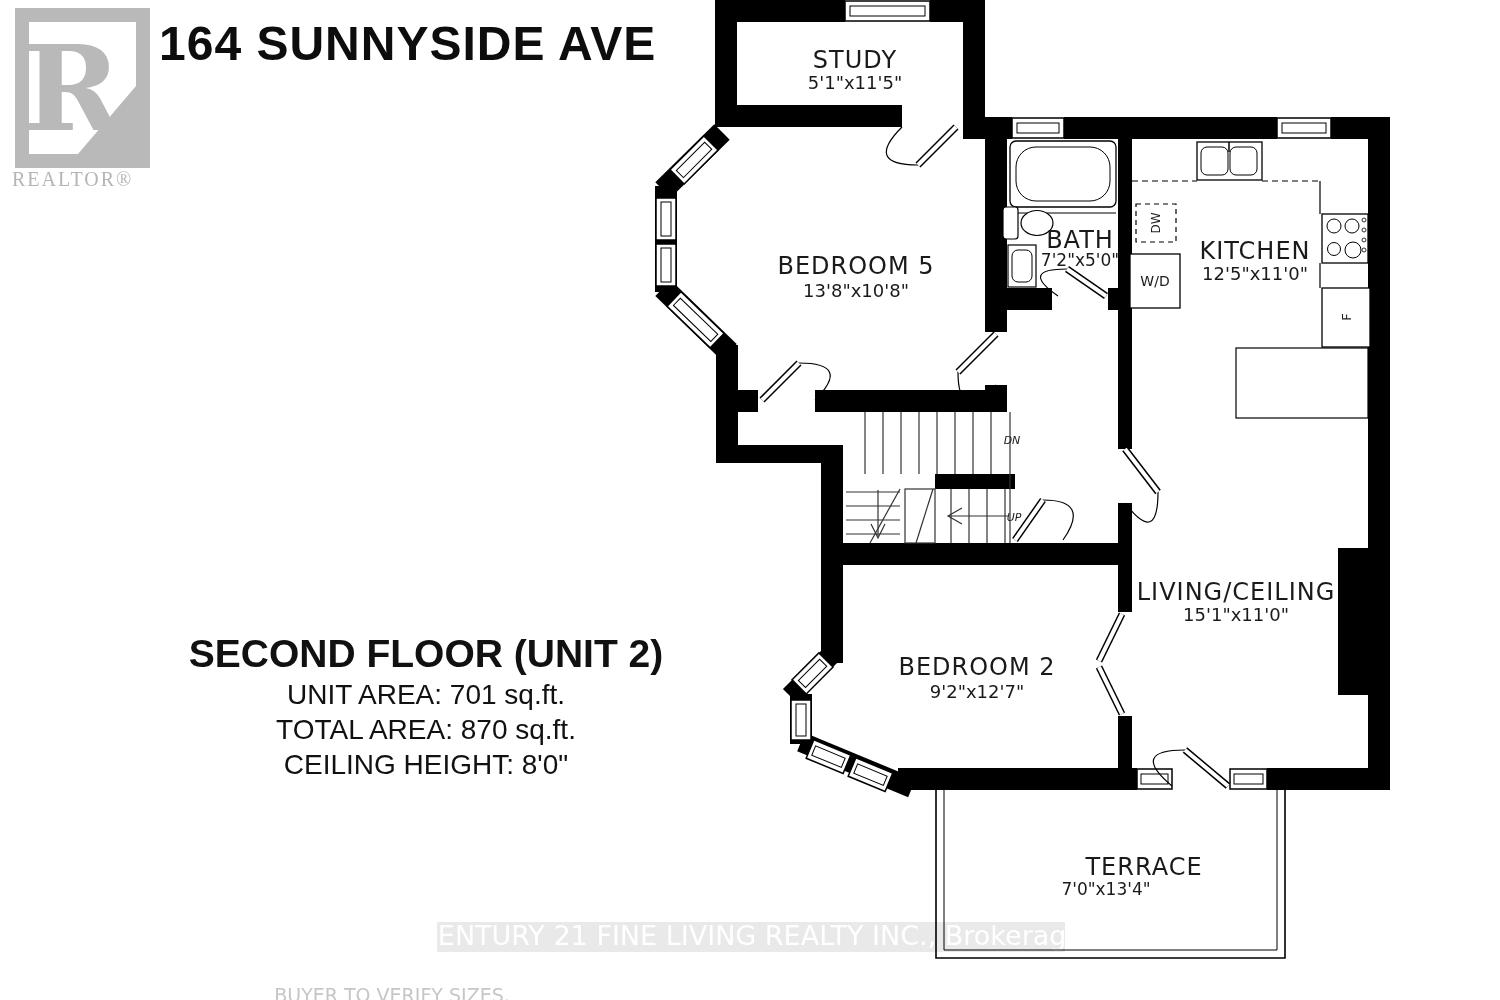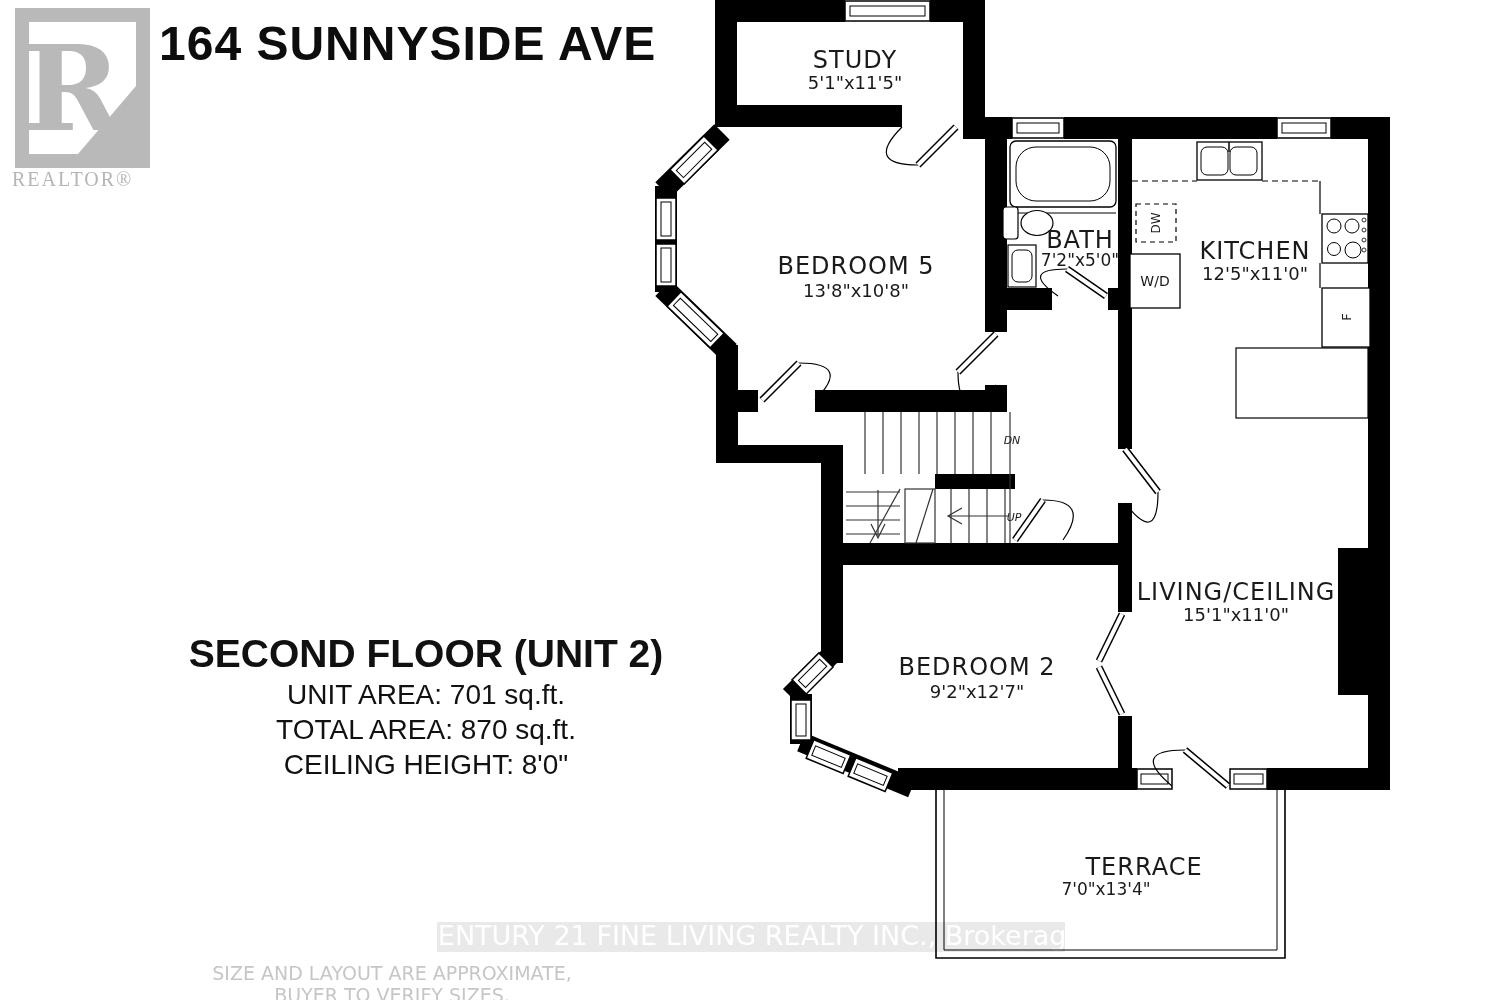--- a/index.html
+++ b/index.html
@@ -322,16 +322,15 @@
 
   <div class="lbl room-name" style="left:1144px;top:867px">TERRACE</div>
   <div class="lbl room-dims" style="left:1106px;top:889px;font-size:17px">7'0"x13'4"</div>
 
   <div class="lbl tiny" style="left:1012px;top:440px">DN</div>
   <div class="lbl tiny" style="left:1014px;top:517px">UP</div>
   <div class="lbl" style="left:1155px;top:281px;font-size:14px">W/D</div>
   <div class="lbl rot" style="left:1156px;top:223px;font-size:12px">DW</div>
   <div class="lbl rot" style="left:1346px;top:317px;font-size:13px">F</div>
 
-  <div class="disc" style="top:962px">SIZE AND LAYOUT ARE APPROXIMATE,</div>
   <div class="disc" style="top:984px">BUYER TO VERIFY SIZES.</div>
 
 </div>
 
 </body></html>

